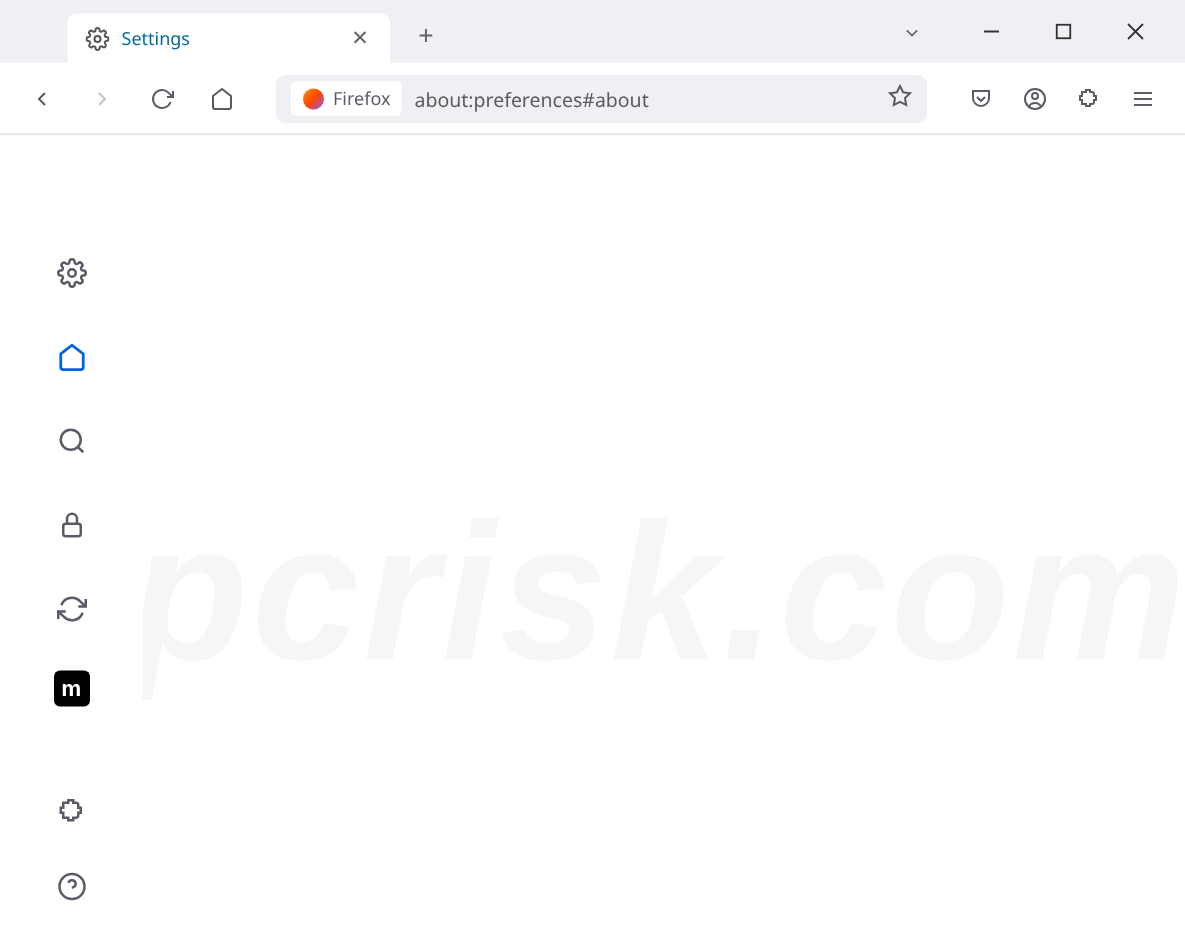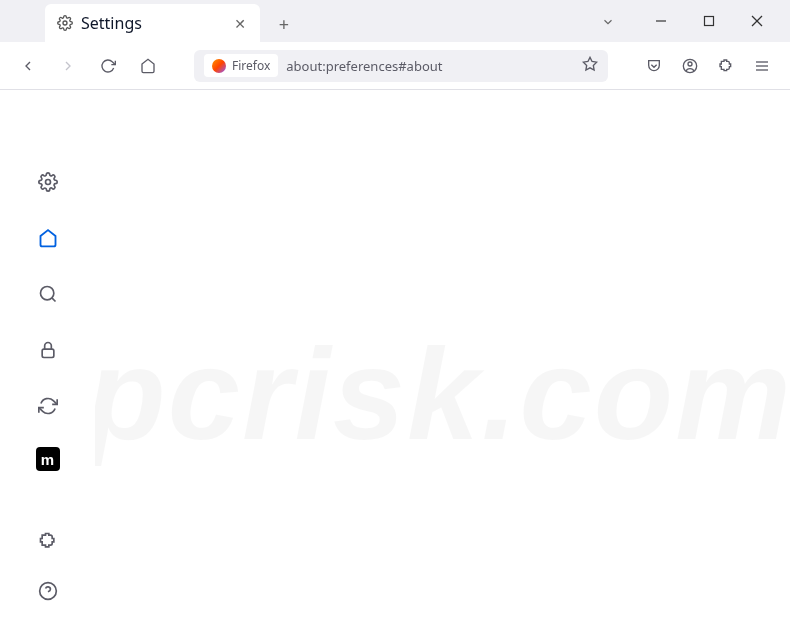--- a/index.html
+++ b/index.html
@@ -2,34 +2,34 @@
 <html><head>
   <meta charset="utf-8">
   <style>
     * { box-sizing: border-box; margin: 0; padding: 0; font-family: "Segoe UI", system-ui, sans-serif; }
     body { width: 790px; height: 618px; background: #fff; overflow: hidden; position: relative; }
     
     
     .tab-bar { height: 42px; background: #f0f0f4; display: flex; align-items: flex-end; padding-left: 45px; }
     .tab { display: flex; align-items: center; background: #fff; border-radius: 6px 6px 0 0; padding: 8px 12px; width: 215px; position: relative; }
     .tab-icon { width: 16px; height: 16px; margin-right: 8px; display: flex; align-items: center; justify-content: center; }
-    .tab-title { font-size: 16px; color: #0f172a; flex: 1; }
+    .tab-title { font-size: 12px; color: #0369a1; flex: 1; }
     .tab-close { width: 16px; height: 16px; display: flex; align-items: center; justify-content: center; cursor: pointer; font-size: 14px; color: #666; }
     .new-tab { width: 28px; height: 28px; display: flex; align-items: center; justify-content: center; margin-left: 10px; margin-bottom: 4px; font-size: 18px; color: #666; cursor: pointer; }
     .window-controls { position: absolute; right: 0; top: 0; display: flex; height: 42px; gap: 22px; padding-right: 20px; align-items: center; }
     .win-ctrl { width: 26px; height: 26px; display: flex; align-items: center; justify-content: center; color: #555; cursor: pointer; }
     .win-ctrl svg { width: 12px; height: 12px; }
     .tab-dropdown { position: absolute; right: 175px; top: 12px; color: #666; }
     
     
     .toolbar { height: 48px; border-bottom: 1px solid #e0e0e6; display: flex; align-items: center; padding: 0 12px; gap: 8px; }
     .nav-btn { width: 32px; height: 32px; display: flex; align-items: center; justify-content: center; border-radius: 4px; cursor: pointer; color: #5b5b66; }
     .nav-btn.disabled { color: #c4c4cc; }
     .nav-btn svg { width: 16px; height: 16px; }
-    .url-bar { flex: 1; height: 32px; background: #f0f0f4; border-radius: 6px; display: flex; align-items: center; padding: 0 10px; gap: 8px; margin: 0 22px; }
+    .url-bar { flex: 1; height: 32px; background: #f0f0f4; border-radius: 6px; display: flex; align-items: center; padding: 0 10px; gap: 8px; margin: 0 12px; }
     .url-badge { background: #fff; border-radius: 4px; padding: 3px 8px; font-size: 12px; color: #5b5b66; display: flex; align-items: center; gap: 6px; }
     .ff-icon { width: 14px; height: 14px; background: linear-gradient(135deg, #ff9500, #ff4500, #9059ff); border-radius: 50%; }
     .url-text { font-size: 13px; color: #5b5b66; flex: 1; }
     .url-star { color: #5b5b66; }
     .toolbar-right { display: flex; gap: 4px; }
     
     
     .content { display: flex; height: calc(618px - 90px); }
     
     

